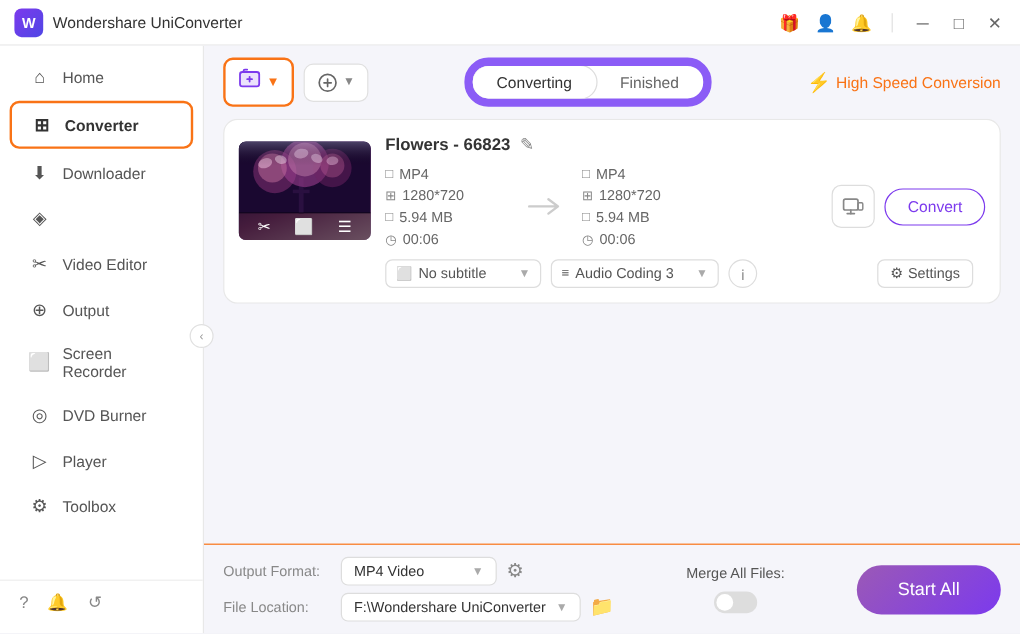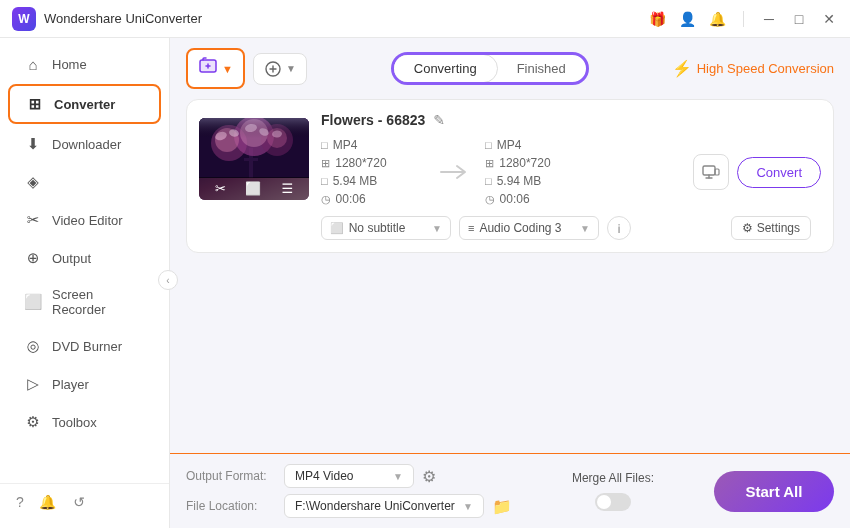--- a/index.html
+++ b/index.html
@@ -181,21 +181,21 @@
       border-radius: 8px;
       padding: 6px 10px;
       cursor: pointer;
       background: #fff;
       color: #555;
       font-size: 13px;
     }
     .tab-group {
       display: flex;
       align-items: center;
-      border: 3px solid #8b5cf6;
+      border: 7px solid #8b5cf6;
       border-radius: 20px;
       overflow: hidden;
       background: #fff;
     }
     .tab-btn {
       padding: 6px 20px;
       font-size: 13px;
       cursor: pointer;
       color: #666;
       border: none;
@@ -485,21 +485,21 @@
       background: #fff;
       border-radius: 50%;
     }
     .start-all-btn {
       background: linear-gradient(135deg, #9b59b6, #7c3aed);
       color: #fff;
       border: none;
       border-radius: 22px;
       padding: 12px 28px;
       font-size: 15px;
-      font-weight: 700;
+      font-weight: 400;
       cursor: pointer;
       min-width: 120px;
     }
 
     
     .flower-svg-bg {
       width: 100%;
       height: 100%;
       background: linear-gradient(160deg, #1a0830 0%, #4a1560 30%, #8b3a7a 60%, #d4a0c0 100%);
       position: relative;

